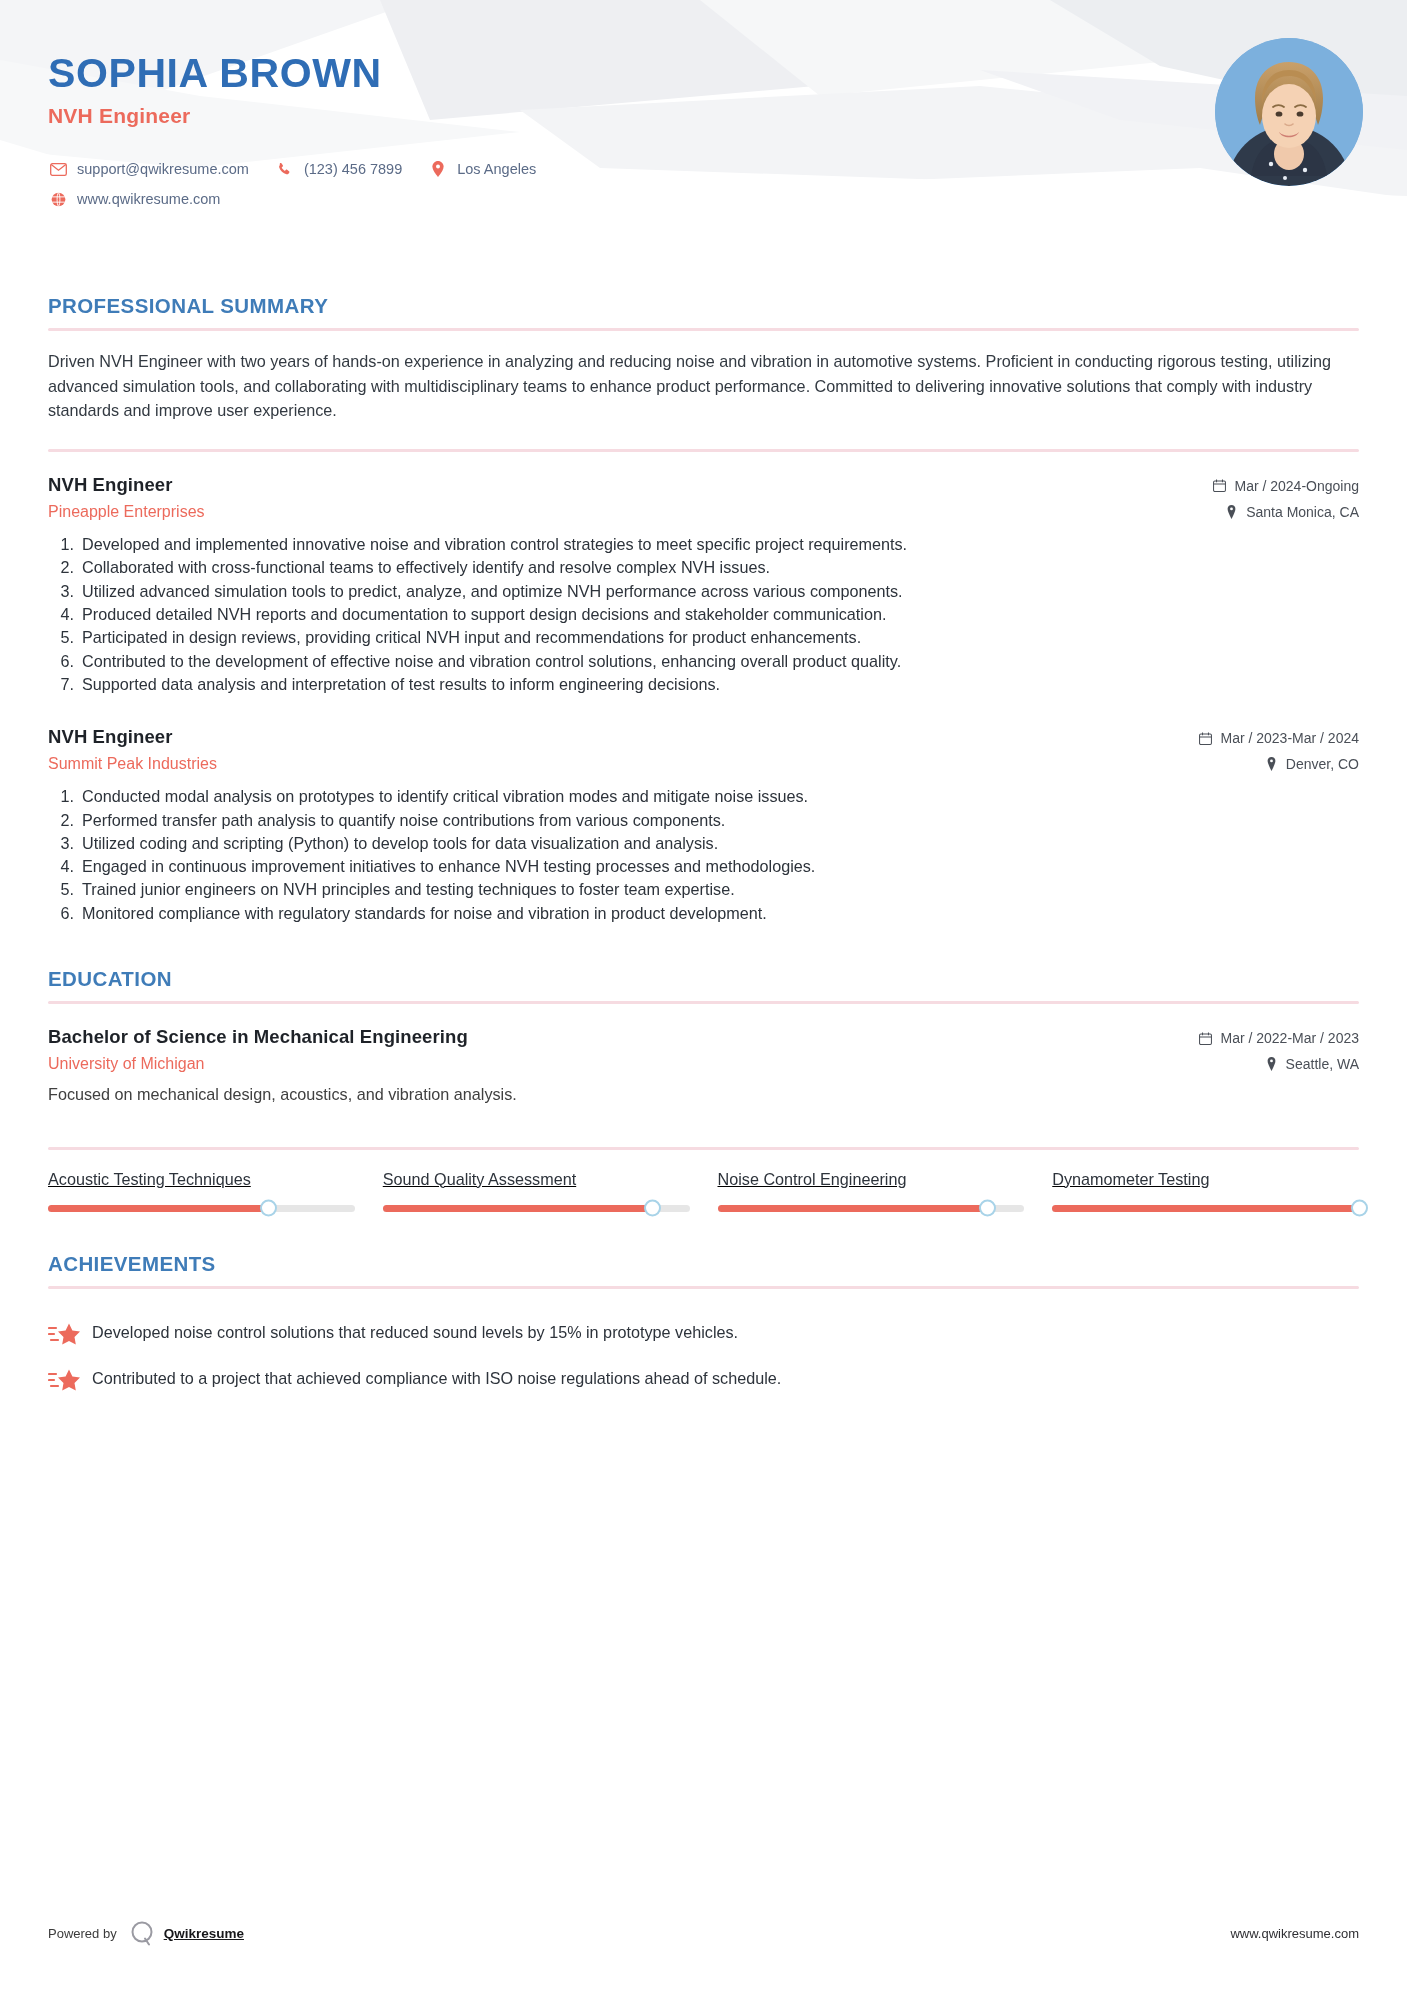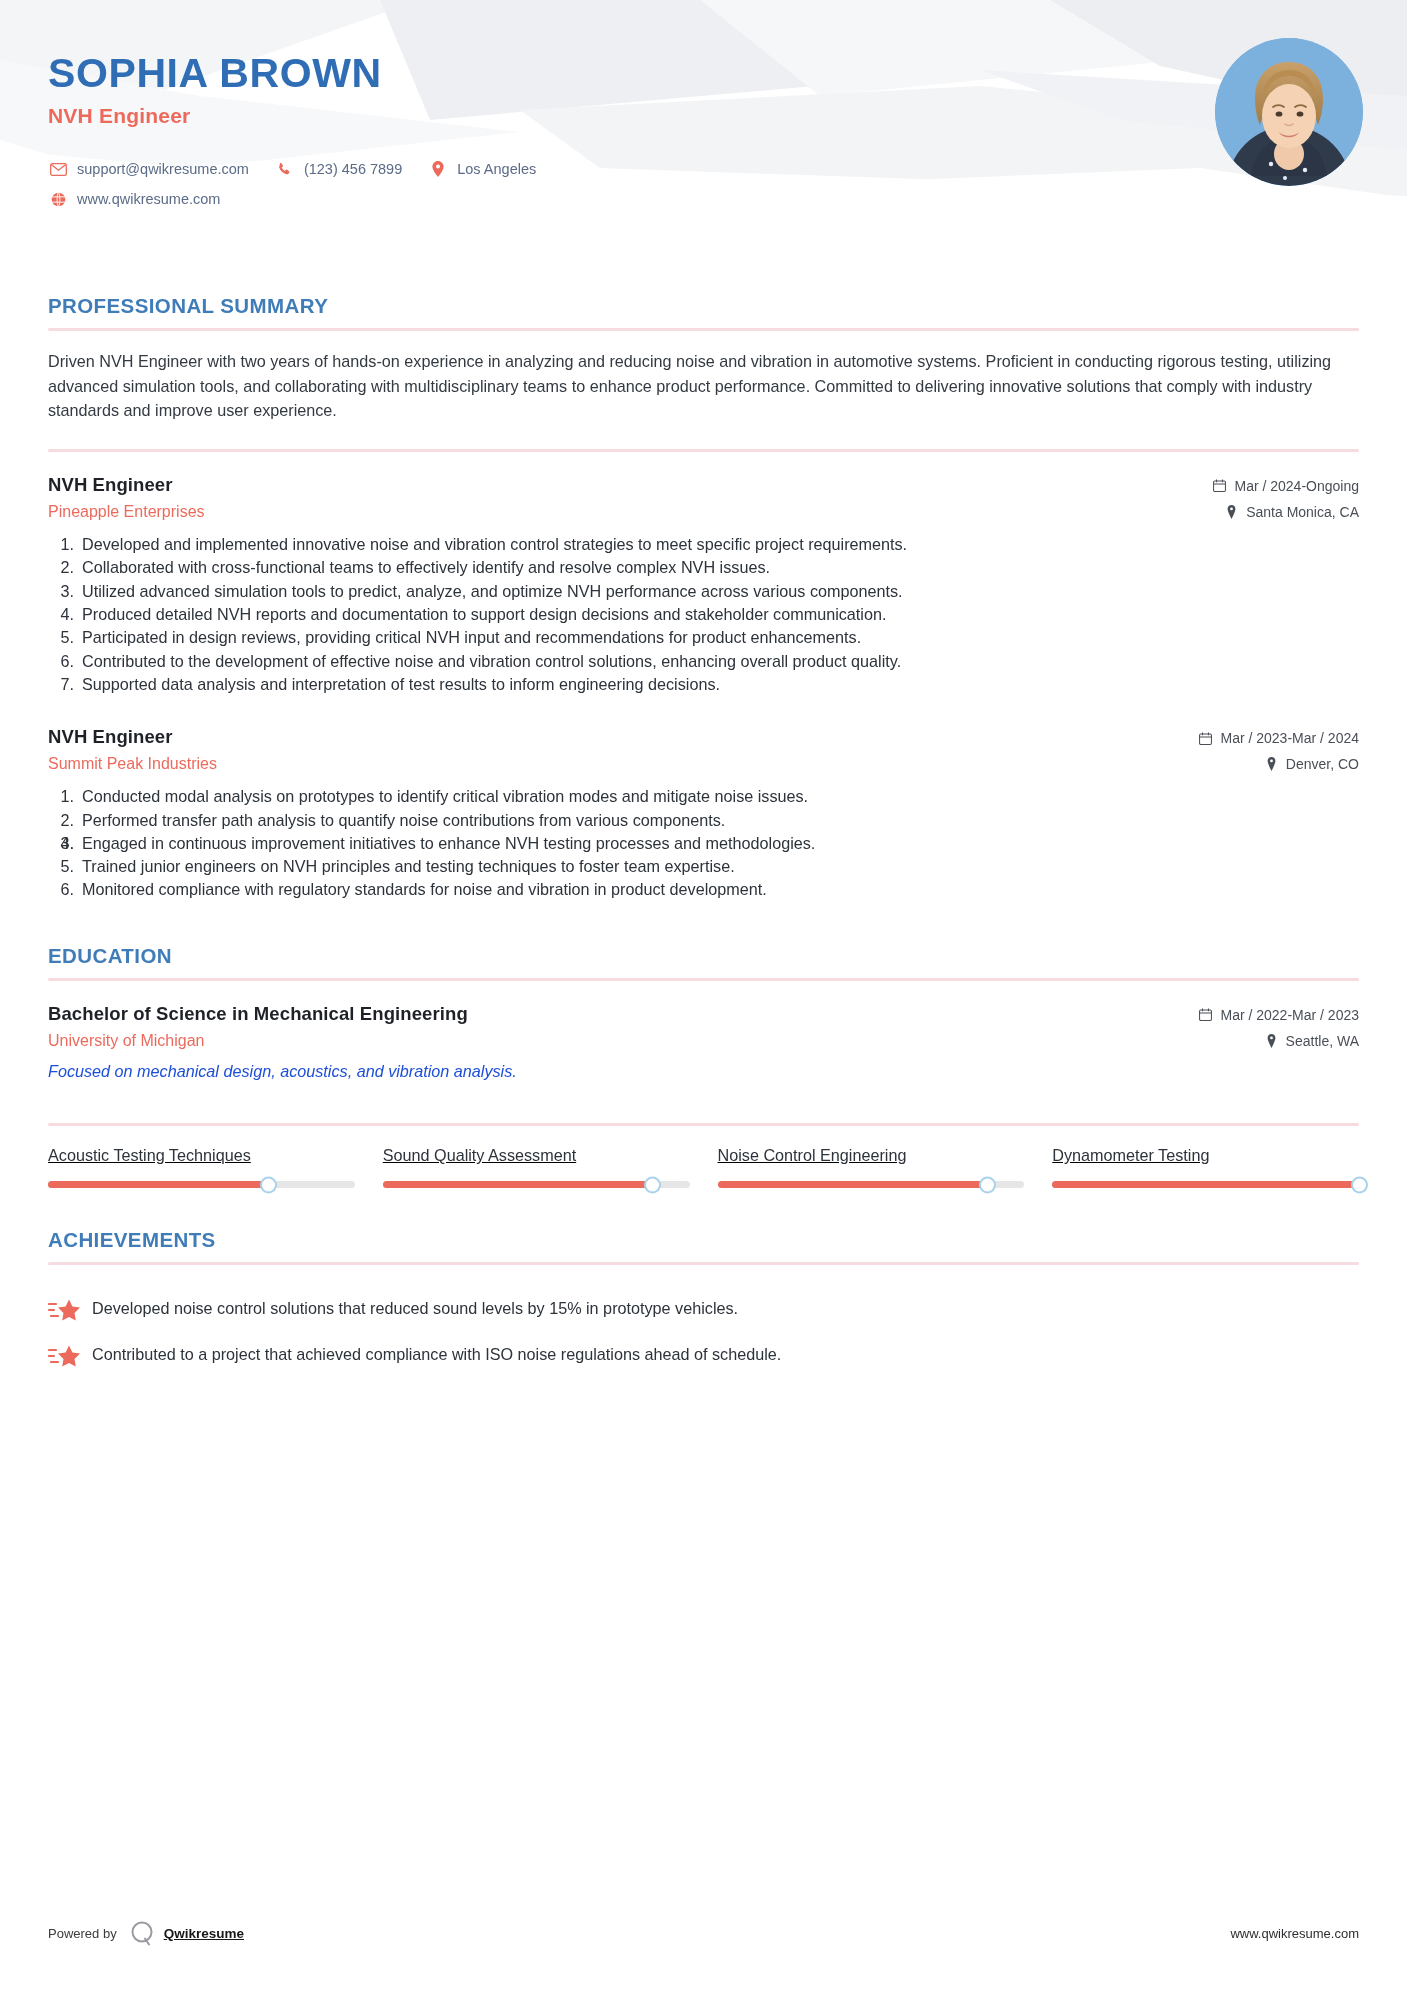--- a/index.html
+++ b/index.html
@@ -173,22 +173,21 @@
     left: 0;
     width: 26px;
     text-align: right;
     color: #2d333b;
   }
 
   .edu-desc {
     margin-top: 10px;
     font-size: 16.2px;
     line-height: 1.45;
-    color: #1d4ed8;
-    font-style: italic;
+    color: #404040;
   }
 
   
   .skills-grid {
     display: grid;
     grid-template-columns: repeat(4, 1fr);
     column-gap: 28px;
     margin-top: 20px;
     text-decoration: underline;
   }
@@ -452,21 +451,21 @@
                   <circle cx="5.5" cy="3.9" r="1.4" fill="#ffffff"></circle>
                 </svg>
               </span>
               <span>Denver, CO</span>
             </div>
           </div>
         </div>
         <ol class="bullet-list">
           <li><span class="bnum">1.</span><span>Conducted modal analysis on prototypes to identify critical vibration modes and mitigate noise issues.</span></li>
           <li><span class="bnum">2.</span><span>Performed transfer path analysis to quantify noise contributions from various components.</span></li>
-          <li><span class="bnum">3.</span></li>
+          <li><span class="bnum">3.</span><span>Utilized coding and scripting (Python) to develop tools for data visualization and analysis.</span></li>
           <li><span class="bnum">4.</span><span>Engaged in continuous improvement initiatives to enhance NVH testing processes and methodologies.</span></li>
           <li><span class="bnum">5.</span><span>Trained junior engineers on NVH principles and testing techniques to foster team expertise.</span></li>
           <li><span class="bnum">6.</span><span>Monitored compliance with regulatory standards for noise and vibration in product development.</span></li>
         </ol>
       </div>
     </div>
 
     <div class="section" style="margin-top:42px;">
       <div class="section-title">EDUCATION</div>
       <div class="section-rule"></div>

